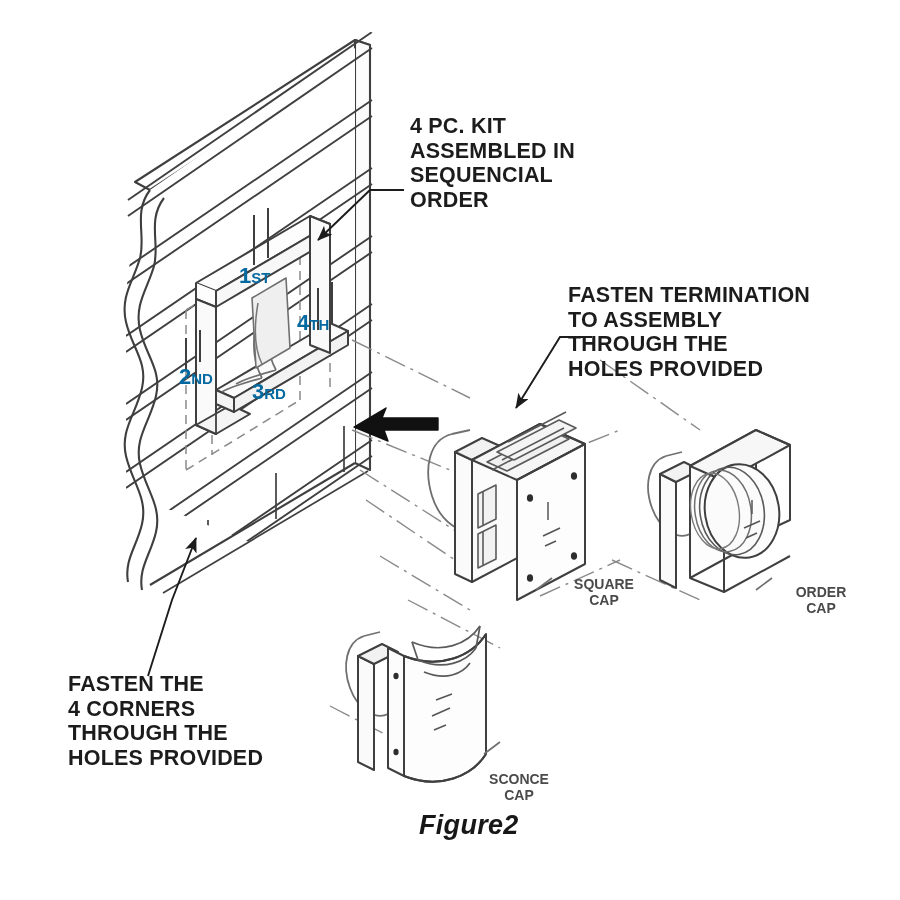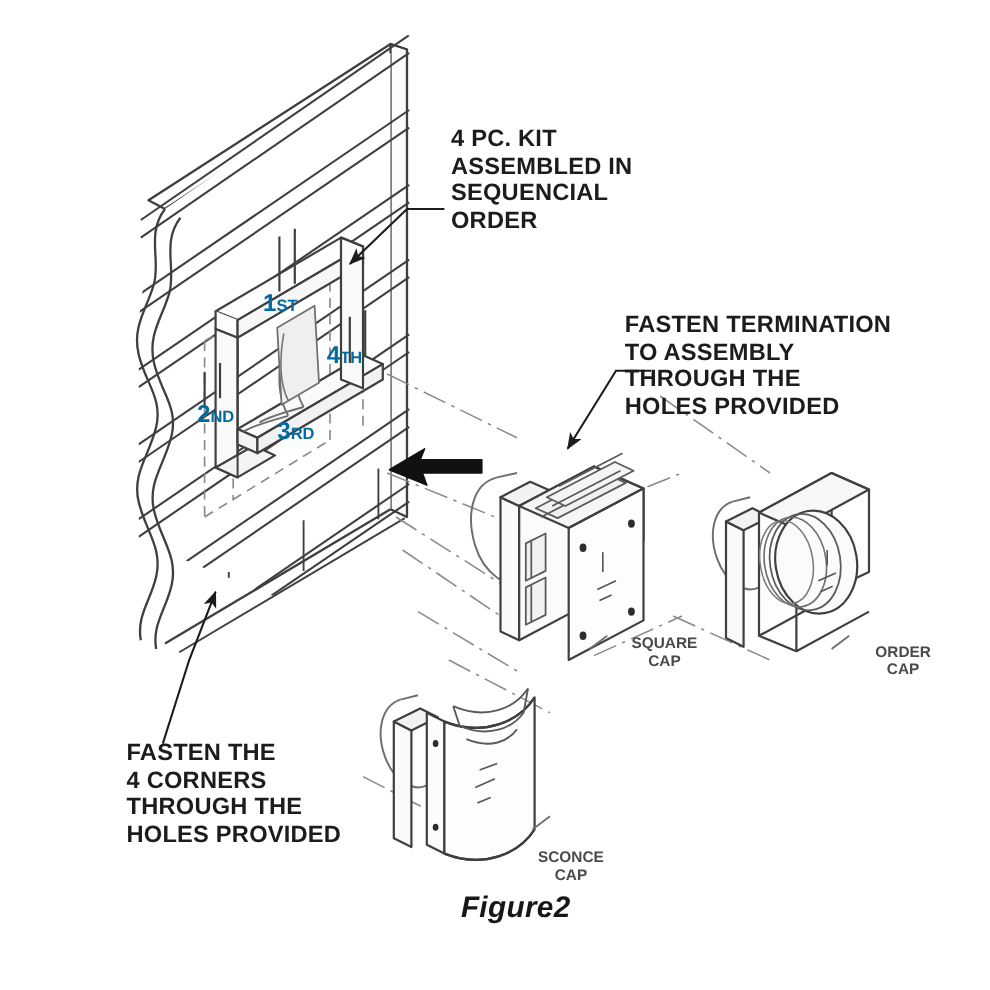--- a/index.html
+++ b/index.html
@@ -339,21 +339,21 @@
   <div class="callout callout-lg" style="left:410px; top:114px;">4 PC. KIT
 ASSEMBLED IN
 SEQUENCIAL
 ORDER</div>
 
   <div class="callout callout-lg" style="left:568px; top:283px;">FASTEN TERMINATION
 TO ASSEMBLY
 THROUGH THE
 HOLES PROVIDED</div>
 
-  <div class="callout callout-lg" style="left:68px; top:672px;margin-left:47px;">FASTEN THE
+  <div class="callout callout-lg" style="left:68px; top:672px;">FASTEN THE
 4 CORNERS
 THROUGH THE
 HOLES PROVIDED</div>
 
   <div class="ordinal" style="left:239px; top:263px;">
     <span class="num">1</span><span class="suf">ST</span>
   </div>
 
   <div class="ordinal" style="left:179px; top:364px;">
     <span class="num">2</span><span class="suf">ND</span>

